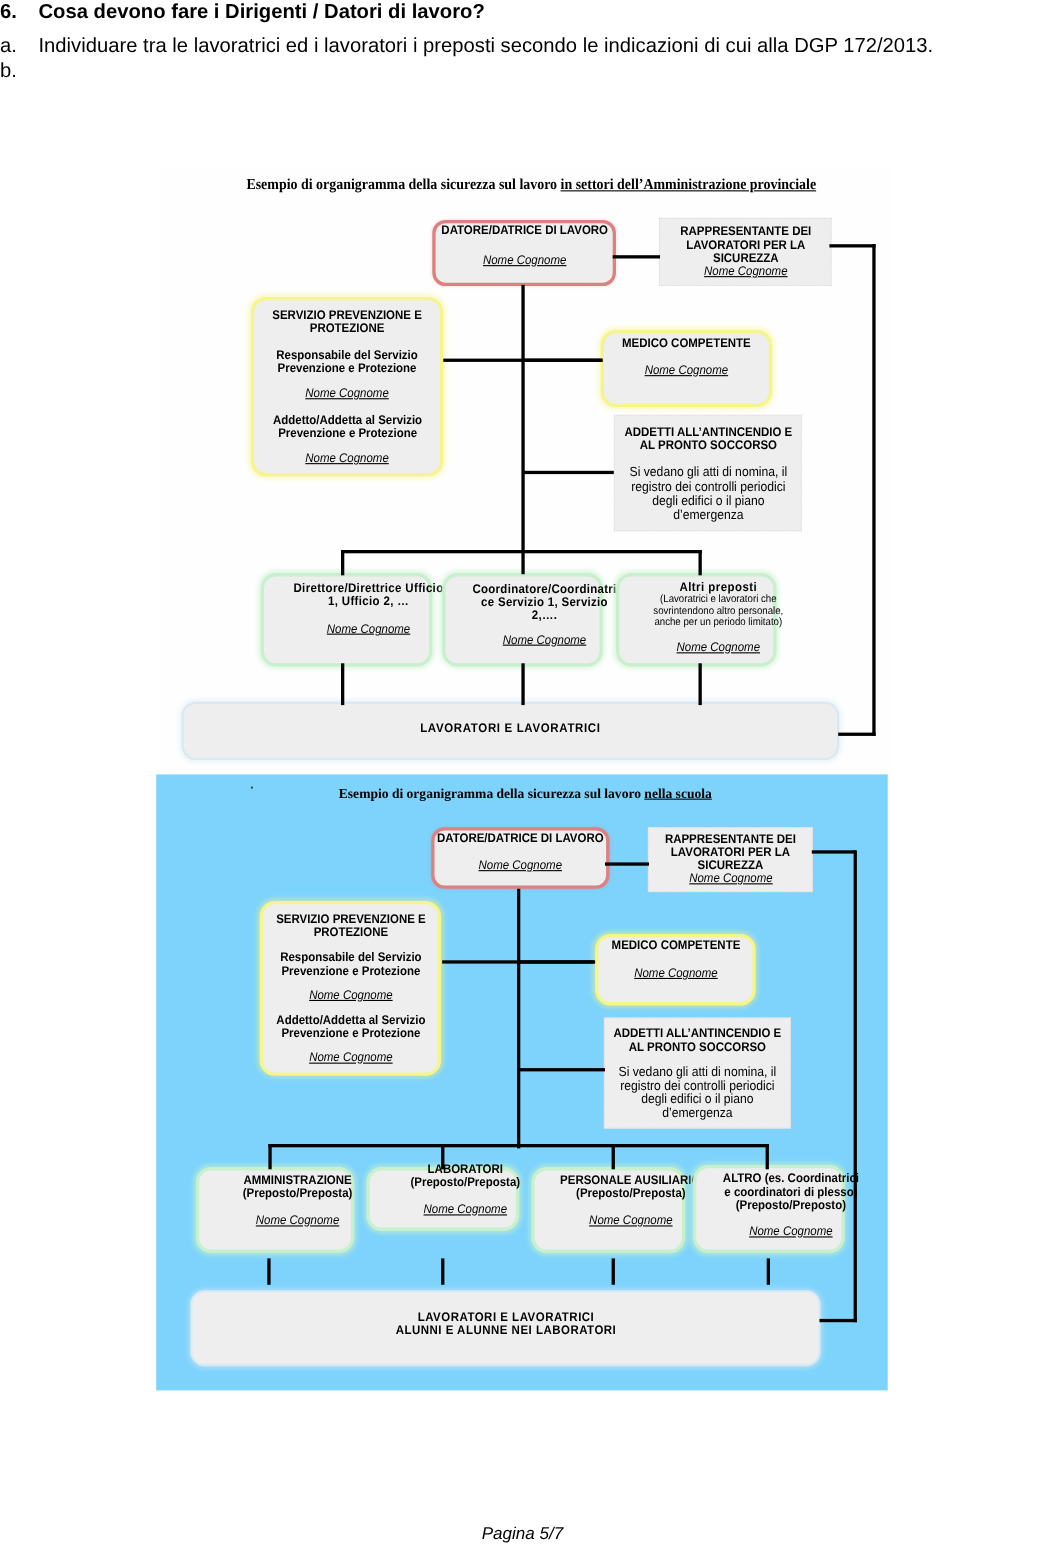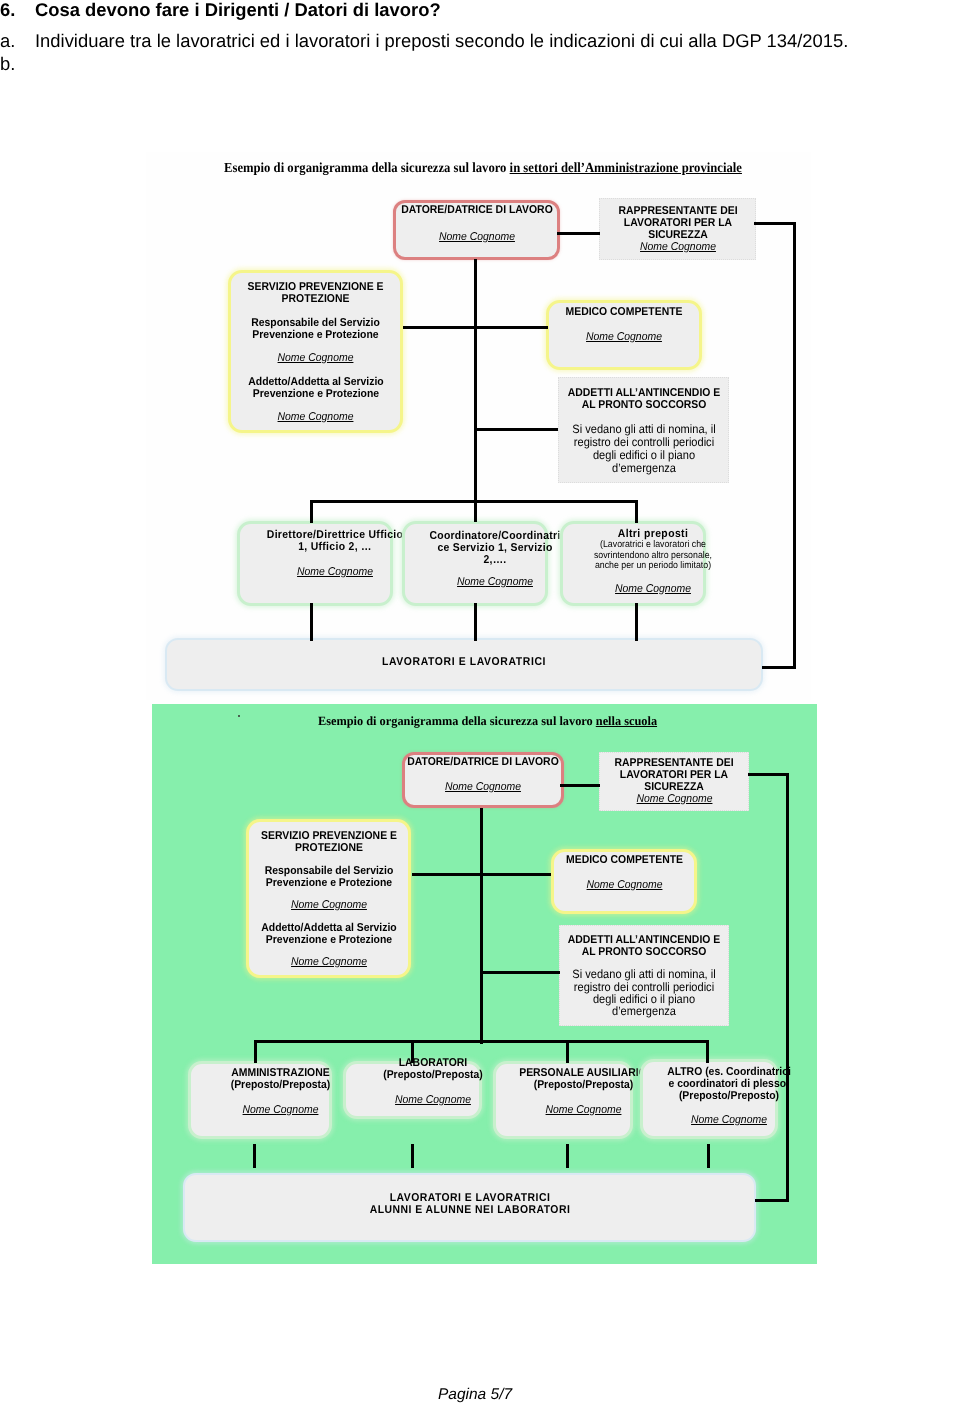--- a/index.html
+++ b/index.html
@@ -32,21 +32,21 @@
   .ln{position:absolute;background:#000;z-index:5;}
 </style>
 </head>
 <body>
 
 <div class="doc">
   <div class="hd hd-num">6.</div>
   <div class="hd hd-txt">Cosa devono fare i Dirigenti / Datori di lavoro?</div>
 
   <div class="li li-m" style="left:0px;top:29px;">a.</div>
-  <div class="li" style="left:35px;top:29px;width:905px;">Individuare tra le lavoratrici ed i lavoratori i preposti secondo le indicazioni di cui alla DGP 134/2015.</div>
+  <div class="li" style="left:35px;top:29px;width:905px;">Individuare tra le lavoratrici ed i lavoratori i preposti secondo le indicazioni di cui alla DGP 172/2013.</div>
 
   <div class="li li-m" style="left:0px;top:52px;">b.</div>
 
   <div class="pg">Pagina 5/7</div>
 
   <div class="chart" id="chart1" style="left:146px;top:152px;width:665px;height:548px;background:#fefefe;">
     <div class="ctitle" style="left:78px;top:9px;"><span>Esempio di organigramma della sicurezza sul lavoro </span><u>in settori dell’Amministrazione provinciale</u></div>
 
     <div class="ln" style="left:328px;top:107px;width:3px;height:263px;"></div>
     <div class="ln" style="left:257px;top:174px;width:145px;height:3px;"></div>
@@ -108,21 +108,21 @@
       <div class="t" style="width:140px;margin-top:-3px;letter-spacing:0.45px;">Altri preposti</div>
       <div class="s" style="width:148px;">(Lavoratrici e lavoratori che sovrintendono altro personale, anche per un periodo limitato)</div>
       <div class="n" style="width:140px;margin-top:11px;">Nome Cognome</div>
     </div>
 
     <div class="box r-blu" style="left:19px;top:486px;width:598px;height:53px;">
       <div class="t" style="width:300px;letter-spacing:0.66px;margin-top:-6px;">LAVORATORI E LAVORATRICI</div>
     </div>
   </div>
 
-  <div class="chart" id="chart2" style="left:152px;top:704px;width:665px;height:560px;background:#86efac;">
+  <div class="chart" id="chart2" style="left:142px;top:704px;width:665px;height:560px;background:#7dd3fc;">
     <div class="dot" style="position:absolute;left:86px;top:11px;width:2px;height:2px;background:#333;border-radius:1px;"></div>
     <div class="ctitle" style="left:166px;top:10px;"><span>Esempio di organigramma della sicurezza sul lavoro </span><u>nella scuola</u></div>
 
     <div class="ln" style="left:328px;top:104px;width:3px;height:236px;"></div>
     <div class="ln" style="left:260px;top:169px;width:138px;height:3px;"></div>
     <div class="ln" style="left:328px;top:169px;width:71px;height:3px;"></div>
     <div class="ln" style="left:328px;top:267px;width:80px;height:3px;"></div>
     <div class="ln" style="left:102px;top:336px;width:455px;height:3px;"></div>
     <div class="ln" style="left:102px;top:336px;width:3px;height:23px;"></div>
     <div class="ln" style="left:259px;top:336px;width:3px;height:23px;"></div>

